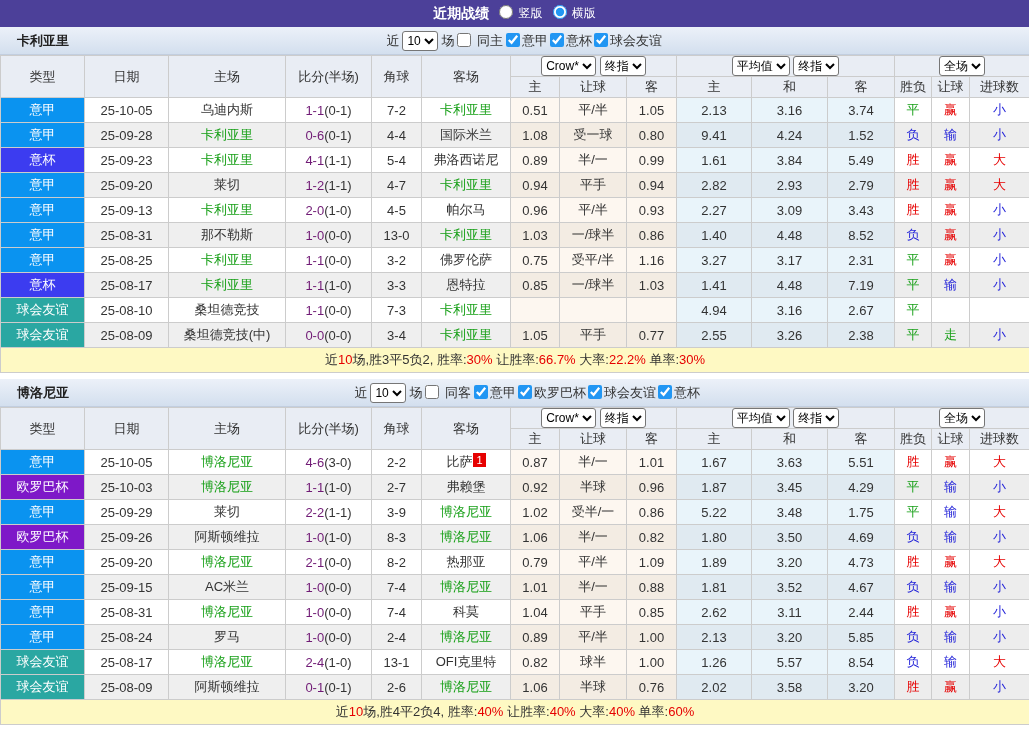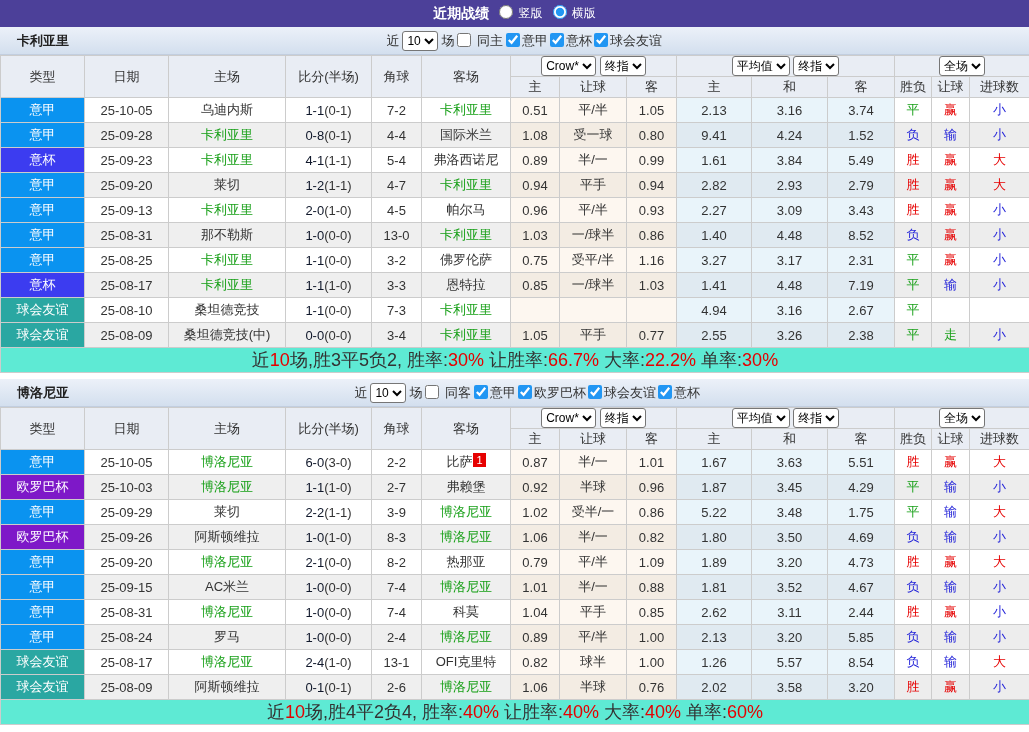--- a/index.html
+++ b/index.html
@@ -83,36 +83,36 @@
   tbody td { height: 25px; background: #fff; }
   tr.even td { background: #efefef; }
   td.c-type { color: #fff; }
   td.c-let { background: #fdf7f0; }
   tr.even td.c-let { background: #f3ece3; }
   td.c-avg { background: #e9f4fa; }
   tr.even td.c-avg { background: #e0eaf1; }
   td.c-out { background: #fff; }
   tr.even td.c-out { background: #ededed; }
   .hl { color: #18a018; }
-  .score-main { color: #0f172a; }
+  .score-main { color: #701a75; }
   .score-half { color: #333; }
   .red-badge {
     display: inline-block;
     background: #e60000;
     color: #fff;
     font-size: 11px;
     line-height: 14px;
     padding: 0 3px;
     margin-left: 1px;
     vertical-align: 2px;
   }
   tfoot td.summary {
     height: 25px;
-    background: #5eead4;
-    font-size: 18px;
+    background: #fef9c3;
+    font-size: 13px;
   }
   .section + .section { margin-top: 6px; }
 </style>
 </head>
 <body>
 
 <div class="topbar">
   <span class="title">近期战绩</span>
   <label>
     <input type="radio" name="layout" style="">
@@ -207,21 +207,21 @@
           <td class="c-avg">3.16</td>
           <td class="c-avg">3.74</td>
           <td class="c-out" style="color: rgb(24, 160, 24);">平</td>
           <td class="c-out" style="color: rgb(230, 0, 0);">赢</td>
           <td class="c-out" style="color: rgb(38, 38, 217);">小</td>
         </tr>
         <tr class="even">
           <td class="c-type" style="background: rgb(10, 147, 240);">意甲</td>
           <td class="c-main">25-09-28</td>
           <td class="c-main"><span class="hl">卡利亚里</span></td>
-          <td class="c-main"><span class="score-main">0-8</span><span class="score-half">(0-1)</span></td>
+          <td class="c-main"><span class="score-main">0-6</span><span class="score-half">(0-1)</span></td>
           <td class="c-main">4-4</td>
           <td class="c-main"><span>国际米兰</span></td>
           <td class="c-let">1.08</td>
           <td class="c-let">受一球</td>
           <td class="c-let">0.80</td>
           <td class="c-avg">9.41</td>
           <td class="c-avg">4.24</td>
           <td class="c-avg">1.52</td>
           <td class="c-out" style="color: rgb(38, 38, 217);">负</td>
           <td class="c-out" style="color: rgb(38, 38, 217);">输</td>
@@ -439,21 +439,21 @@
         <th>胜负</th>
         <th>让球</th>
         <th>进球数</th>
       </tr>
     </thead>
     <tbody>
         <tr>
           <td class="c-type" style="background: rgb(10, 147, 240);">意甲</td>
           <td class="c-main">25-10-05</td>
           <td class="c-main"><span class="hl">博洛尼亚</span></td>
-          <td class="c-main"><span class="score-main">6-0</span><span class="score-half">(3-0)</span></td>
+          <td class="c-main"><span class="score-main">4-6</span><span class="score-half">(3-0)</span></td>
           <td class="c-main">2-2</td>
           <td class="c-main"><span>比萨</span><span class="red-badge">1</span></td>
           <td class="c-let">0.87</td>
           <td class="c-let">半/一</td>
           <td class="c-let">1.01</td>
           <td class="c-avg">1.67</td>
           <td class="c-avg">3.63</td>
           <td class="c-avg">5.51</td>
           <td class="c-out" style="color: rgb(230, 0, 0);">胜</td>
           <td class="c-out" style="color: rgb(230, 0, 0);">赢</td>

